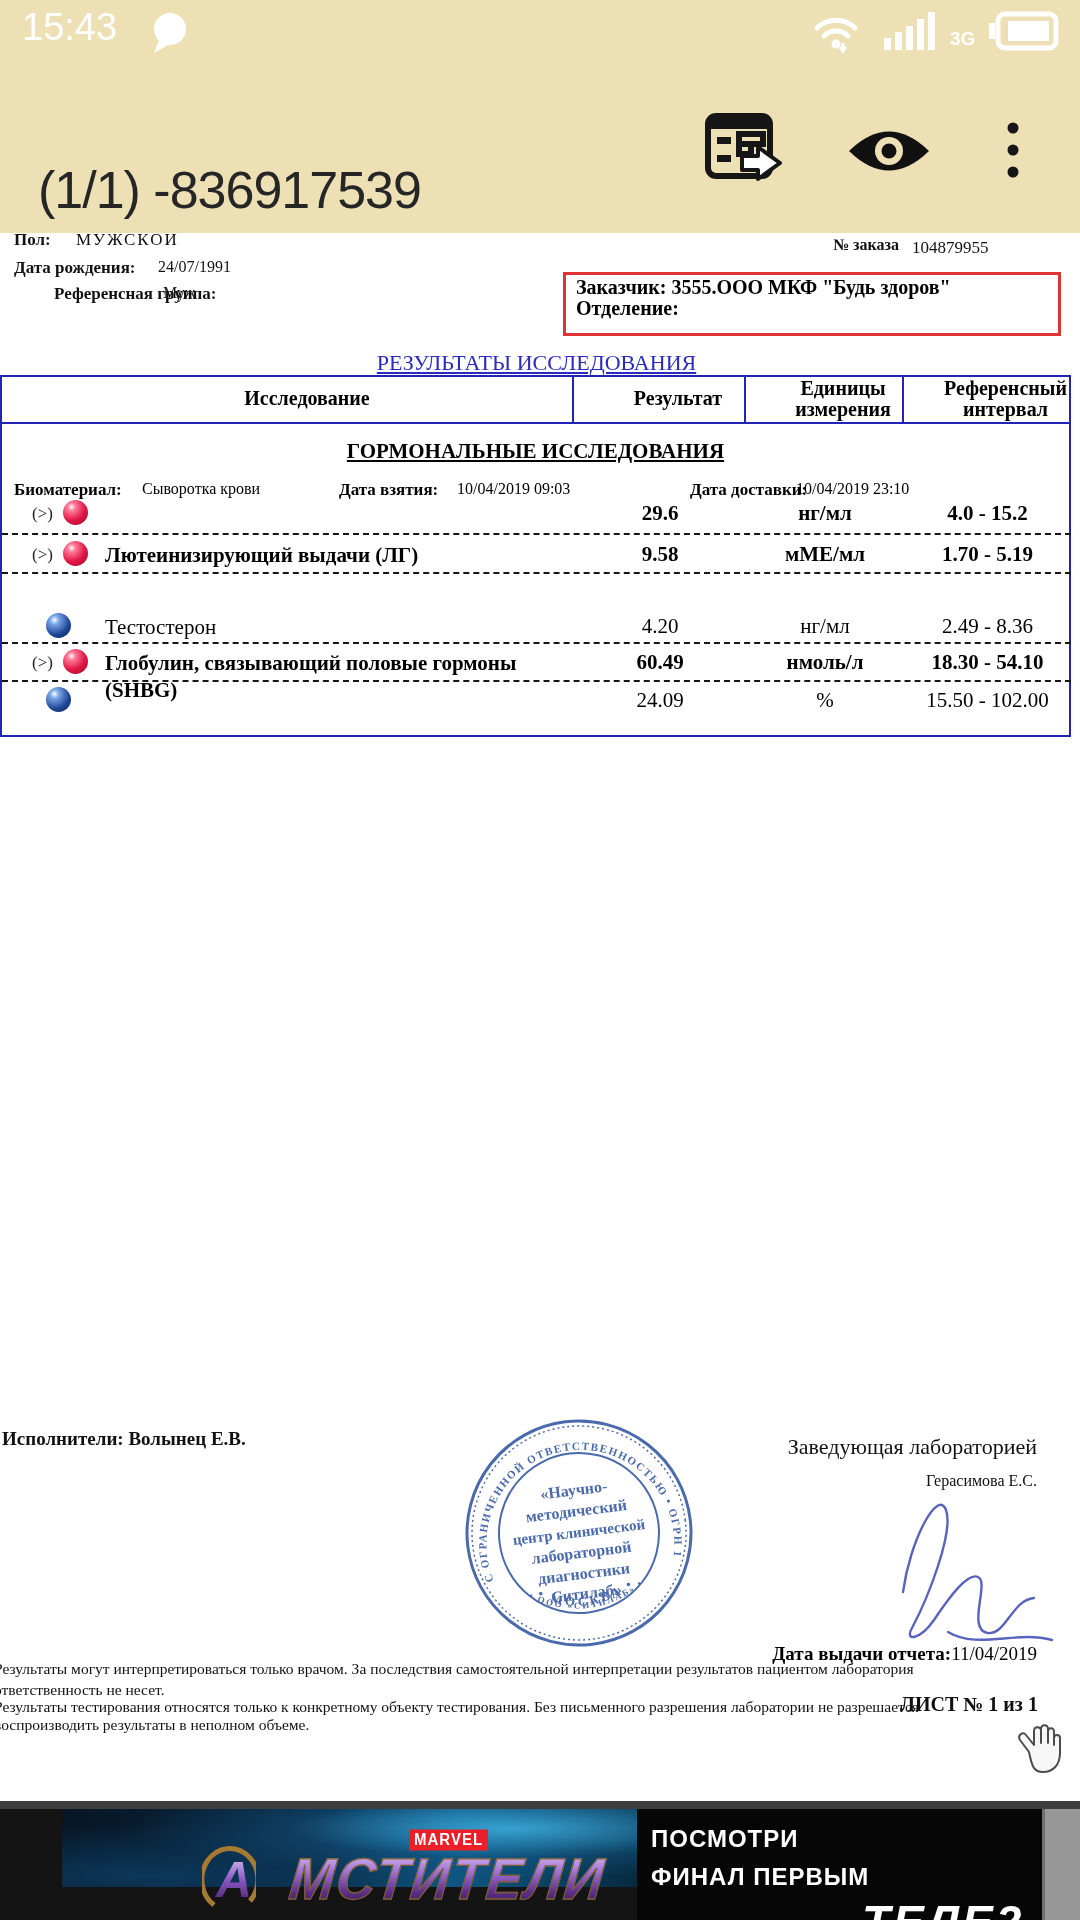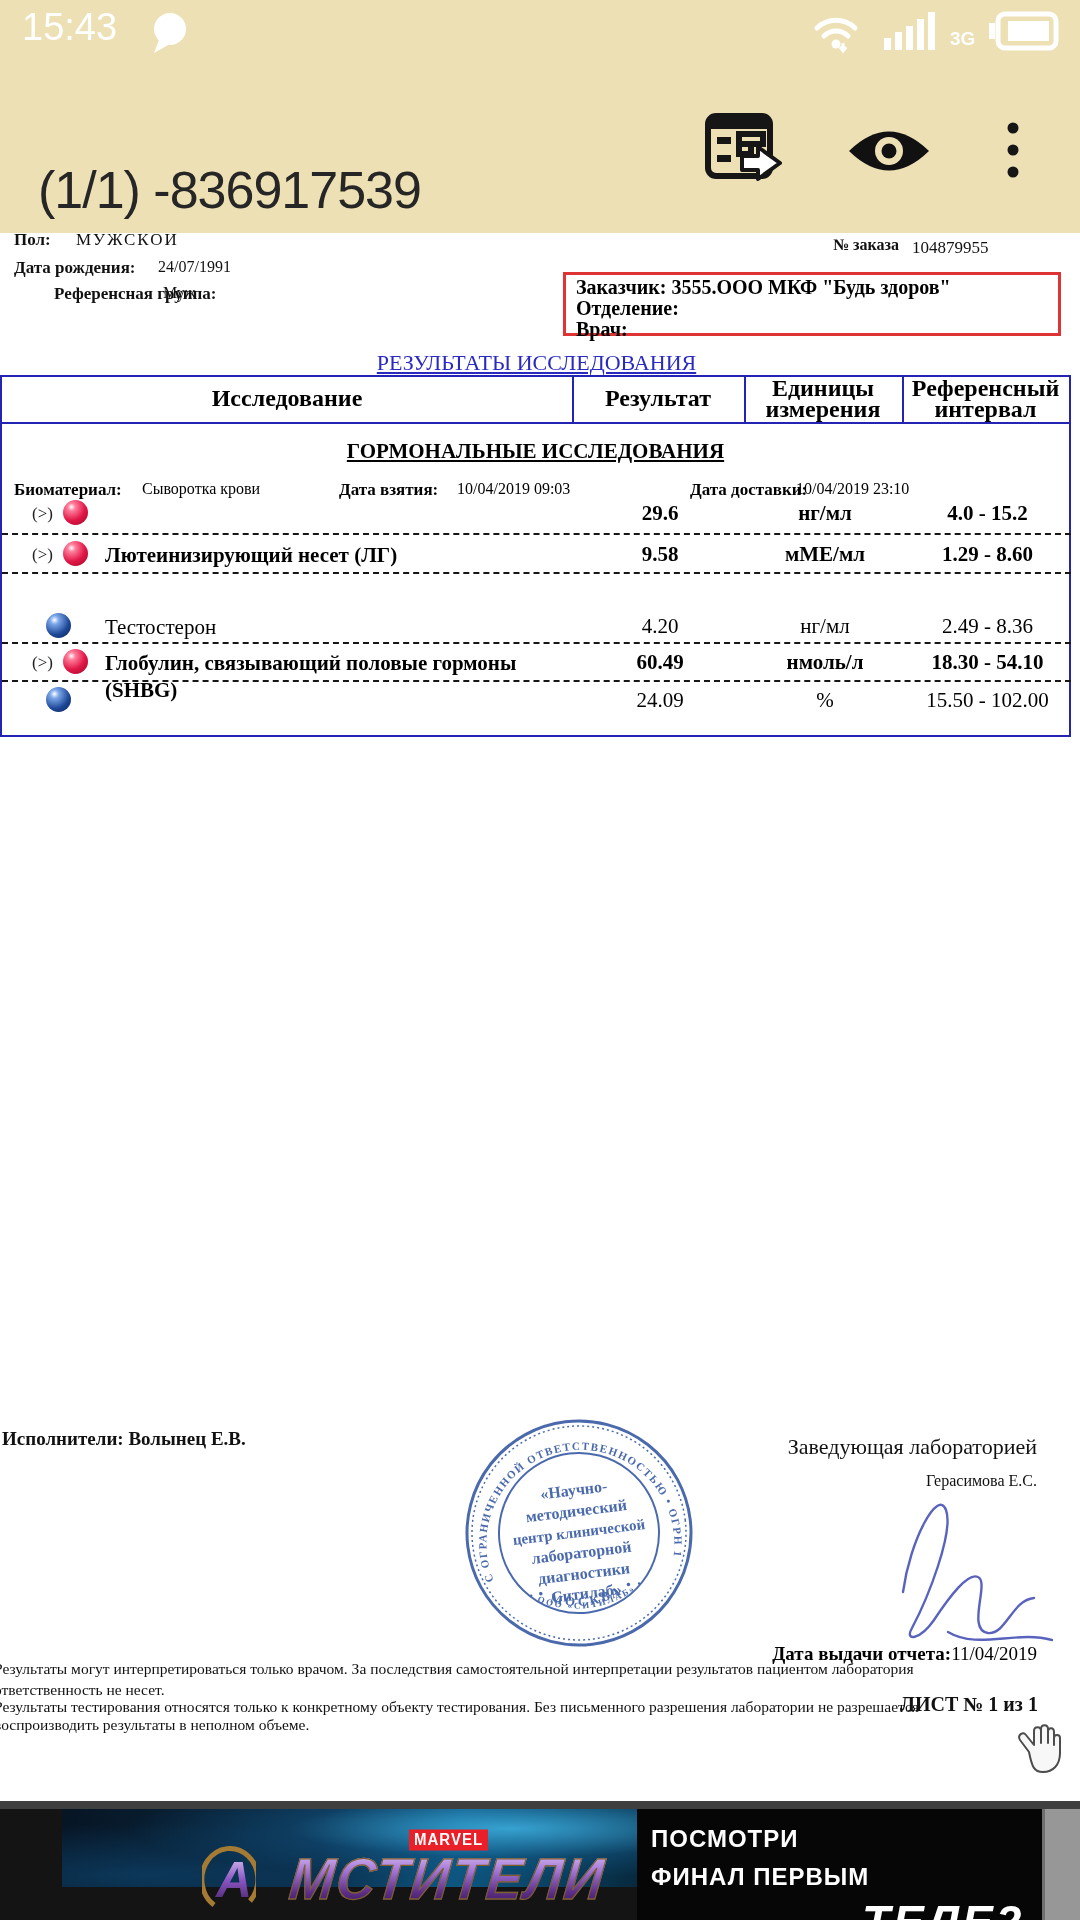--- a/index.html
+++ b/index.html
@@ -15,21 +15,21 @@
   #pageTitle{position:absolute;left:38px;top:112px;font-size:52px;color:#262626;letter-spacing:-1px;font-family:"Liberation Sans",sans-serif;margin-top:48px;}
   .icon-btn{position:absolute;cursor:pointer;}
   
   .doc-text{color:#111;}
   #custBox{position:absolute;left:563px;top:272px;width:498px;height:64px;border:3px solid #df3434;background:#fff;padding:2px 0 0 10px;box-sizing:border-box;}
   #custBox div{font-size:20px;font-weight:bold;line-height:21px;white-space:nowrap;}
   #resultsHeading{position:absolute;left:0;top:350px;width:1073px;text-align:center;font-size:22px;color:#2a2ac0;text-decoration:underline;}
   #tbl{position:absolute;left:0;top:375px;width:1071px;height:362px;border:2px solid #2424b4;box-sizing:border-box;}
   .hline{position:absolute;top:0;height:45px;border-left:2px solid #2424b4;}
   #tblHead{position:absolute;left:0;top:0;width:100%;height:45px;border-bottom:2px solid #2424b4;}
-  .hcell{position:absolute;font-size:24px;font-weight:bold;text-align:center;white-space:pre-line;line-height:21px;}
+  .hcell{position:absolute;font-size:20px;font-weight:bold;text-align:center;white-space:pre-line;line-height:21px;padding-left:20px;}
   .row{position:absolute;left:0;width:1069px;border-bottom:2px dashed #161616;box-sizing:border-box;}
   .row:last-of-type{border-bottom:none;}
   .ball{position:absolute;width:25px;height:25px;border-radius:50%;}
   .ball.red{background:radial-gradient(circle at 34% 28%,#ffffff 0%,#ff7d9b 16%,#e11747 55%,#9c0726 100%);}
   .ball.blue{background:radial-gradient(circle at 34% 28%,#ffffff 0%,#7ba6e8 18%,#1d4796 60%,#0a2158 100%);}
   .rname{position:absolute;left:103px;font-size:21px;line-height:27px;}
   .rval{position:absolute;left:572px;width:172px;font-size:21px;text-align:center;}
   .runits{position:absolute;left:744px;width:158px;font-size:21px;text-align:center;}
   .rrange{position:absolute;left:902px;width:167px;font-size:21px;text-align:center;}
   .flagSym{position:absolute;left:30px;font-size:17px;color:#222;}
@@ -111,21 +111,20 @@
     <div class="abs b doc-text" style="left:833px;top:236px;font-size:16px;">№ заказа</div>
     <div class="abs doc-text" style="left:912px;top:238px;font-size:17px;">104879955</div>
     <div class="abs b doc-text" style="left:14px;top:258px;font-size:17px;">Дата рождения:</div>
     <div class="abs doc-text" style="left:158px;top:258px;font-size:16px;">24/07/1991</div>
     <div class="abs b doc-text" style="left:14px;top:284px;font-size:17px;margin-left:40px;">Референсная группа:</div>
     <div class="abs doc-text" style="left:163px;top:284px;font-size:16px;">Муж</div>
 
     <div id="custBox">
       <div>Заказчик: 3555.ООО МКФ "Будь здоров"</div>
       <div>Отделение:</div>
-      <div>Врач:</div>
     </div>
 
     <div id="resultsHeading">РЕЗУЛЬТАТЫ ИССЛЕДОВАНИЯ</div>
 
     <div id="tbl">
       <div id="tblHead">
         <div class="hline" style="left:570px;"></div>
         <div class="hline" style="left:742px;"></div>
         <div class="hline" style="left:900px;"></div>
         <div class="hcell" style="left:0;top:11px;width:570px;">Исследование</div>
@@ -151,24 +150,24 @@
         <span class="flagSym" style="top:9px;">(&gt;)</span>
         <span class="ball red" style="left:61px;top:5px;"></span>
         <span class="rval b" style="top:6px;">29.6</span>
         <span class="runits b" style="top:6px;">нг/мл</span>
         <span class="rrange b" style="top:6px;">4.0 - 15.2</span>
       </div>
 
       <div class="row" style="top:158px;height:39px;">
         <span class="flagSym" style="top:10px;">(&gt;)</span>
         <span class="ball red" style="left:61px;top:6px;"></span>
-        <span class="rname b" style="top:7px;width:480px;">Лютеинизирующий несет (ЛГ)</span>
+        <span class="rname b" style="top:7px;width:480px;">Лютеинизирующий выдачи (ЛГ)</span>
         <span class="rval b" style="top:7px;">9.58</span>
         <span class="runits b" style="top:7px;">мМЕ/мл</span>
-        <span class="rrange b" style="top:7px;">1.29 - 8.60</span>
+        <span class="rrange b" style="top:7px;">1.70 - 5.19</span>
       </div>
 
 
       <div class="row" style="top:232px;height:35px;">
         <span class="ball blue" style="left:44px;top:4px;"></span>
         <span class="rname" style="top:5px;width:480px;">Тестостерон</span>
         <span class="rval" style="top:5px;">4.20</span>
         <span class="runits" style="top:5px;">нг/мл</span>
         <span class="rrange" style="top:5px;">2.49 - 8.36</span>
       </div>

